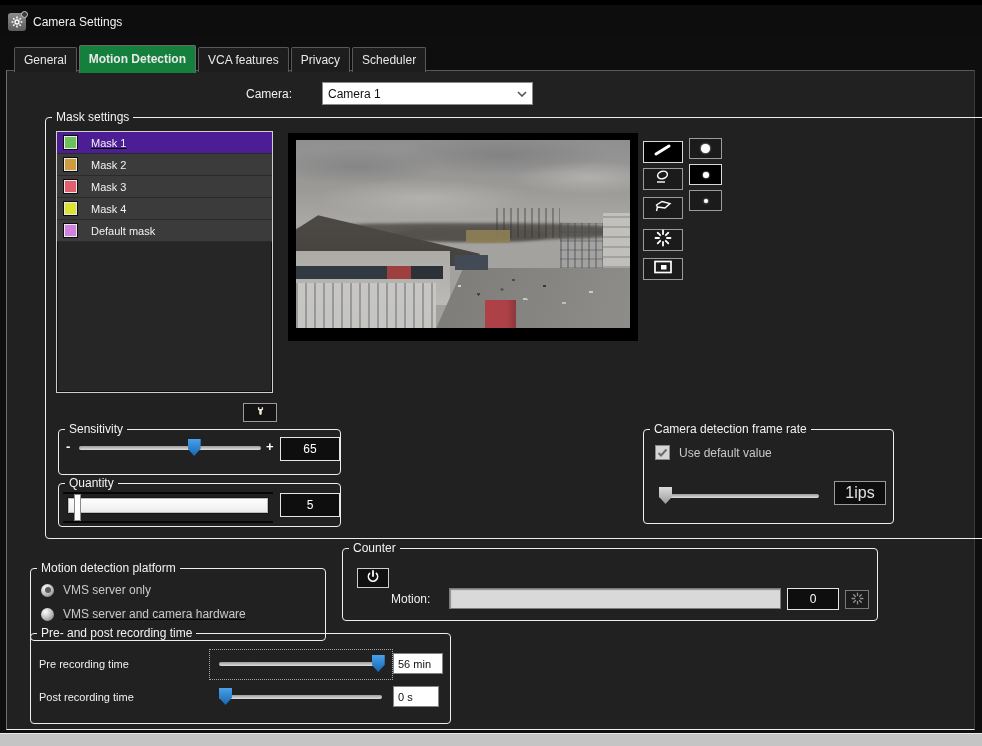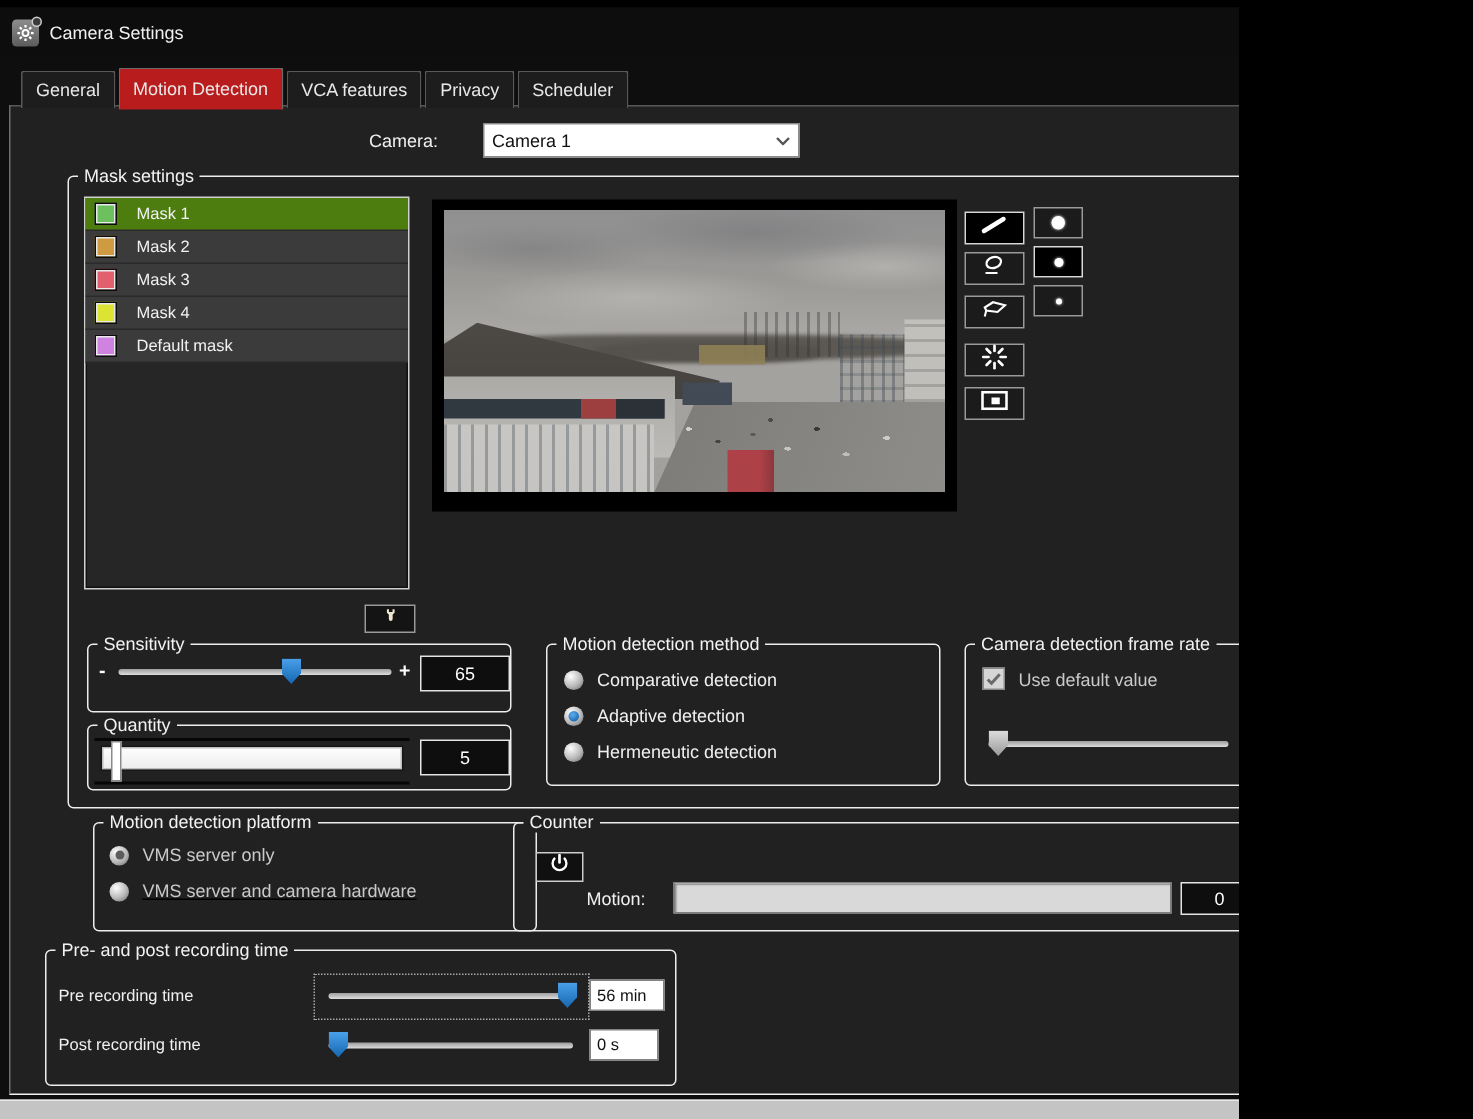--- a/index.html
+++ b/index.html
@@ -1,49 +1,49 @@
 <!DOCTYPE html>
 <html><head>
 <meta charset="utf-8">
 <style>
   html,body{margin:0;padding:0;background:#000;}
   body{width:982px;height:746px;font-family:"Liberation Sans","DejaVu Sans",sans-serif;-webkit-font-smoothing:antialiased;}
   .abs{position:absolute;}
-  #window{position:relative;width:826px;height:746px;background:#0e0e0e;overflow:hidden;}
+  #window{position:relative;width:982px;height:746px;background:#0e0e0e;overflow:hidden;}
 
   
   #topstrip{left:0;top:0;width:100%;height:5px;background:#000;}
   #titlebar{left:0;top:5px;width:100%;height:33px;background:#0d0d0d;display:flex;align-items:center;}
   .app-icon{width:18px;height:18px;margin-left:8px;border-radius:3px;background:linear-gradient(180deg,#8d8d8d,#5c5c5c);display:flex;align-items:center;justify-content:center;position:relative;}
   .app-icon .badge{position:absolute;top:-2px;right:-2px;width:5px;height:5px;border-radius:50%;border:1px solid #cfcfcf;background:#3a3a3a;}
   .title-text{color:#f0f0f0;font-size:12px;margin-left:7px;}
 
   
   #tabs{left:14px;top:44px;display:flex;align-items:flex-end;z-index:3;}
   .tab{height:16px;padding:4px 9px 4px 9px;margin-right:2px;background:#1d1d1d;border:1px solid #585858;border-bottom:none;border-radius:2px 2px 0 0;color:#e8e8e8;font-size:12px;line-height:16px;white-space:nowrap;}
-  .tab.active{font-weight:normal;background:#b91c1c;height:19px;line-height:19px;position:relative;top:1px;z-index:4;border-color:#6a6a6a;}
+  .tab.active{font-weight:bold;background:#15803d;height:19px;line-height:19px;position:relative;top:1px;z-index:4;border-color:#6a6a6a;}
 
   
   #content{left:6px;top:70px;width:967px;height:658px;background:#212121;border-top:1px solid #585858;border-left:1px solid #6e6e6e;border-right:1px solid #3a3a3a;border-bottom:1px solid #f2f2f2;}
   #bottomstrip{left:0;top:733px;width:100%;height:13px;background:#c4c4c4;border-top:1px solid #e8e8e8;}
 
   
   .group{position:absolute;border:1px solid #ededed;border-radius:4px;}
   .group>.legend{position:absolute;top:-8px;left:6px;background:#212121;padding:0 4px;font-size:12px;line-height:14px;color:#f2f2f2;white-space:nowrap;}
 
   
   #camera-label{left:246px;top:87px;width:72px;color:#f0f0f0;font-size:12px;}
   #camera-select{left:322px;top:82px;width:209px;height:21px;background:#fff;border:1px solid #8a8a8a;display:flex;align-items:center;}
   #camera-select .val{flex:1;color:#111;font-size:12px;padding-left:5px;}
   #camera-select .chev{width:20px;display:flex;justify-content:center;}
 
   
   #mask-list{left:10px;top:13px;width:215px;height:260px;background:#262626;border:1px solid #cfcfcf;box-shadow:inset 0 0 0 1px #101010;}
   .mask-row{height:21px;display:flex;align-items:center;background:#3b3b3b;border-bottom:1px solid #2a2a2a;}
-  .mask-row.selected{background:#4d7c0f;}
+  .mask-row.selected{background:#4c1d95;text-decoration:underline;}
   .swatch{width:13px;height:13px;margin-left:6px;border:1px solid #0c0c0c;box-shadow:0 0 0 1px #e9e9e9 inset;}
   .sw0{background:#6dc05e;} .sw1{background:#cf9b40;} .sw2{background:#e2606e;} .sw3{background:#dde332;} .sw4{background:#cf82e0;}
   .mask-label{color:#f2f2f2;font-size:11px;margin-left:13px;}
 
   #wrench-btn{left:197px;top:285px;width:32px;height:17px;background:#141414;border:1px solid #9a9a9a;display:flex;align-items:center;justify-content:center;}
 
   
   #preview{left:242px;top:15px;width:350px;height:208px;background:#000;}
   #photo{position:absolute;left:8px;top:7px;right:8px;bottom:13px;overflow:hidden;background:#a9a7a4;}
   #photo div{position:absolute;}
@@ -287,54 +287,39 @@
     <div class="group" style="left:12px;top:365px;width:281px;height:42px;">
       <span class="legend">Quantity</span>
       <div id="qpanel">
         <div id="qgroove">
           <div id="qthumb" style="left:calc(4% - 2px);"></div>
         </div>
       </div>
       <div class="valbox" style="left:221px;top:9px;width:58px;height:22px;">5</div>
     </div>
 
-    <div class="group" style="left:318px;top:311px;width:261px;height:93px;">
-      <span class="legend">Motion detection method</span>
-      <div class="optrow" style="left:11px;top:16px;">
-        <span class="radio"></span>
-        <span class="lbl">Comparative detection</span>
-      </div>
-      <div class="optrow" style="left:11px;top:40px;">
-        <span class="radio sel-blue"></span>
-        <span class="lbl">Adaptive detection</span>
-      </div>
-      <div class="optrow" style="left:11px;top:64px;">
-        <span class="radio"></span>
-        <span class="lbl">Hermeneutic detection</span>
-      </div>
-    </div>
 
     <div class="group" style="left:597px;top:311px;width:249px;height:93px;">
       <span class="legend">Camera detection frame rate</span>
       <div class="optrow" style="left:11px;top:15px;">
         <span class="checkbox">
           <svg width="11" height="10" viewBox="0 0 11 10">
               <path d="M1.5 5 L4 7.5 L9.5 1.5" fill="none" stroke="#6b6b6b" stroke-width="2"></path>
             </svg>
         </span>
         <span class="lbl dim">Use default value</span>
       </div>
       <div class="track" style="left:15px;top:64px;width:160px;">
         <div class="thumb gray" style="left:calc(0% - 0px);"></div>
       </div>
       <div class="valbox dim" style="left:190px;top:51px;width:50px;height:22px;font-size:16px;">1ips</div>
     </div>
   </div>
 
-  <div class="group" style="left:30px;top:548px;width:294px;height:71px;margin-left:32px;">
+  <div class="group" style="left:30px;top:568px;width:294px;height:71px;">
     <span class="legend">Motion detection platform</span>
     <div class="optrow" style="left:10px;top:14px;">
       <span class="radio sel-gray"></span>
       <span class="lbl dim">VMS server only</span>
     </div>
     <div class="optrow" style="left:10px;top:38px;text-decoration:underline;">
       <span class="radio"></span>
       <span class="lbl dim">VMS server and camera hardware</span>
     </div>
   </div>

